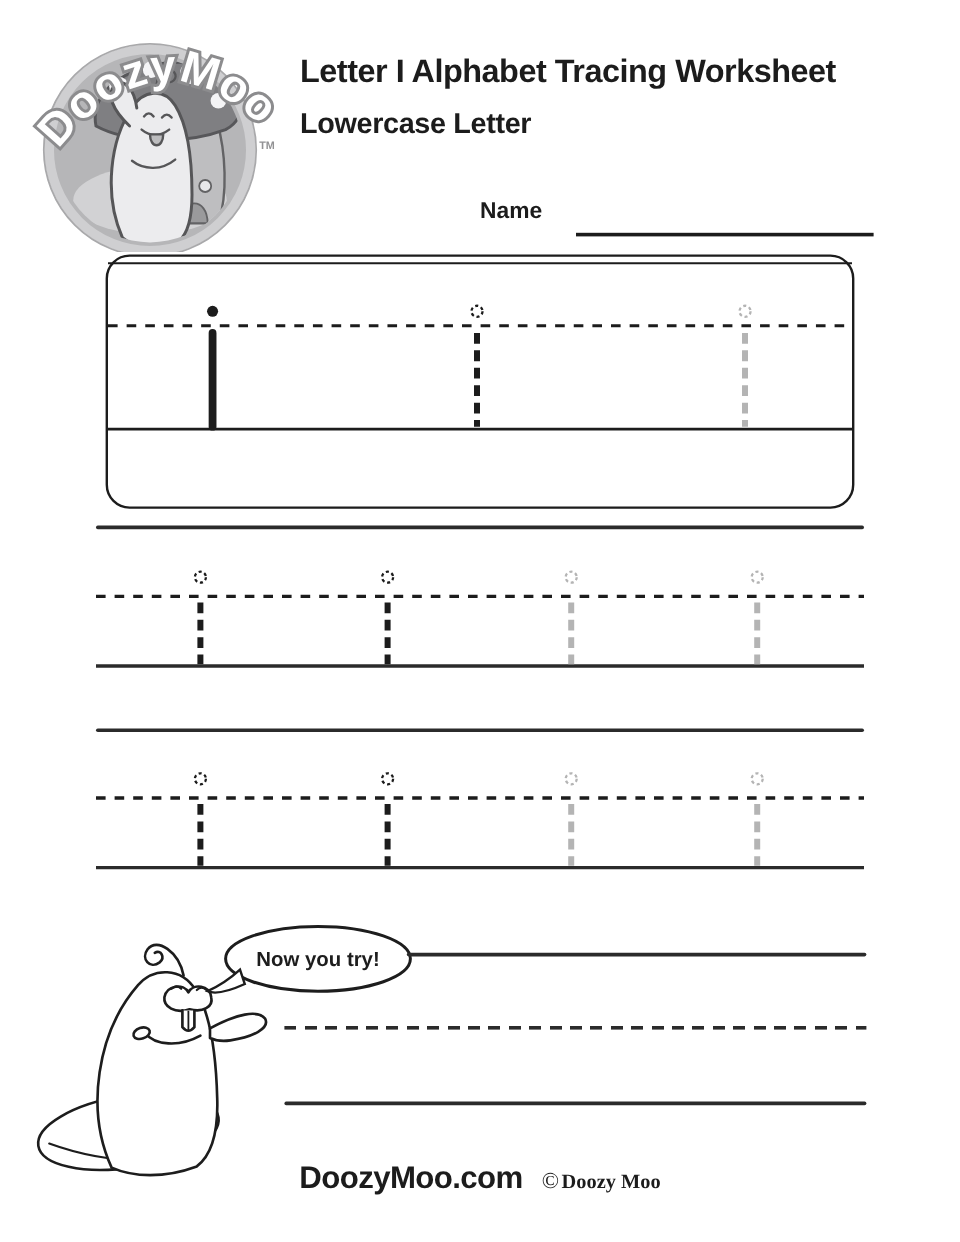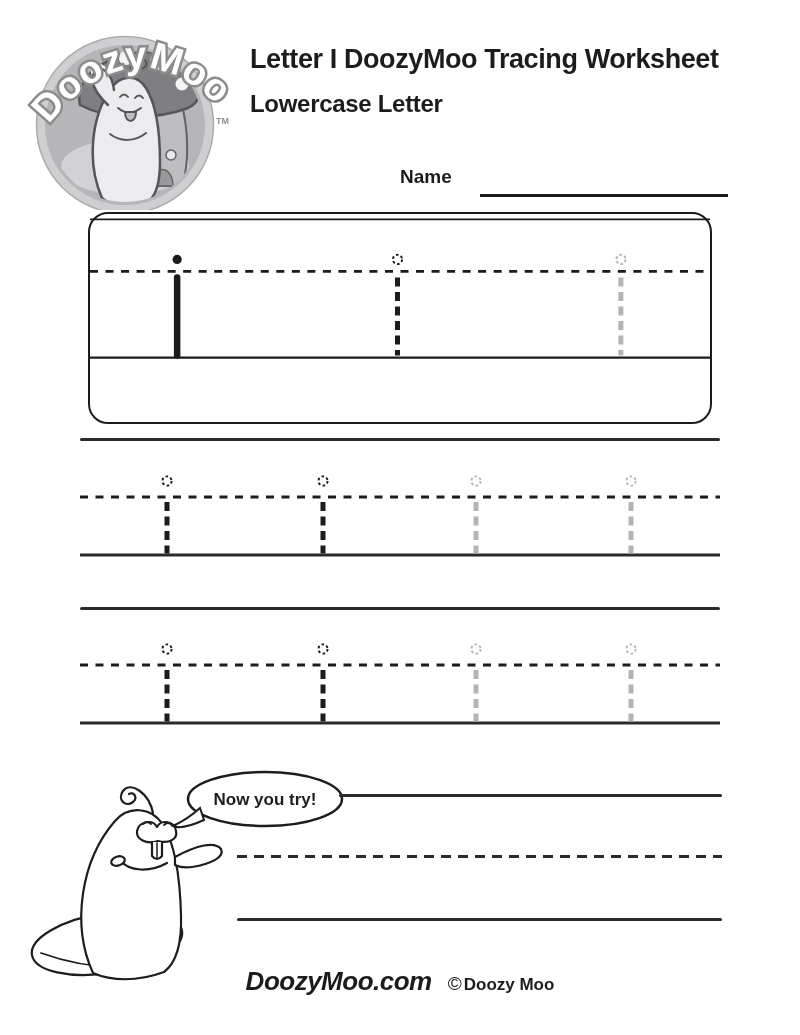--- a/index.html
+++ b/index.html
@@ -17,22 +17,22 @@
   .trace-box{position:absolute;left:88px;top:212px;width:624px;height:212px;
              border:2.5px solid #1c1c1c;border-radius:20px;box-sizing:border-box;background:#fff;}
   .trace-box svg{position:absolute;left:0;top:0;width:100%;height:100%;}
   .sep-line{position:absolute;left:80px;width:640px;height:3.2px;background:#2b2b2b;border-radius:2px;}
   .row-svg{position:absolute;left:75px;width:650px;height:92px;}
   
   .line-solid{position:absolute;height:2.8px;background:#2b2b2b;border-radius:2px;}
   .line-dashed{position:absolute;height:3px;
     background:repeating-linear-gradient(to right,#2b2b2b 0 10px,transparent 10px 17px);}
   .footer{position:absolute;left:0;top:966px;width:100%;text-align:center;white-space:nowrap;}
-  .footer-site{font-size:26px;font-weight:700;letter-spacing:-0.5px;font-style:italic;}
-  .footer-copy{font-size:17px;font-weight:600;margin-left:16px;}
+  .footer-site{font-size:26px;font-weight:700;letter-spacing:-0.5px;}
+  .footer-copy{font-size:17px;font-weight:600;margin-left:16px;font-family:Liberation Serif, serif;}
   .footer-copy .csym{font-size:19px;font-weight:400;margin-right:2px;}
 </style>
 </head>
 <body>
 
 <div class="page">
 
   <svg class="abs" style="left:22px;top:12px;" width="212" height="198" viewBox="0 0 212 198">
     <defs>
         <clipPath id="logoclip">
@@ -66,21 +66,21 @@
       </g>
     </g>
     <path id="logo-arc" d="M 24 116 Q 112 2 206 104" fill="none"></path>
     <text font-family="Liberation Sans, sans-serif" font-size="38" font-weight="700" fill="#ffffff" stroke="#8c8c8e" stroke-width="5" style="paint-order:stroke" letter-spacing="1">
       <textPath href="#logo-arc" startOffset="2%">DoozyMoo</textPath>
     </text>
     <text x="194" y="112" font-size="9" font-weight="700" fill="#929294">TM</text>
   </svg>
 
   <div class="title-block">
-    <div class="title-line1">Letter I DoozyMoo Tracing Worksheet</div>
+    <div class="title-line1">Letter I Alphabet Tracing Worksheet</div>
     <div class="title-line2">Lowercase Letter</div>
   </div>
 
   <div class="name-row">
     <span class="name-label">Name</span>
   </div>
   <div class="name-line"></div>
 
   <div class="trace-box">
     <svg viewBox="0 0 619 207">

